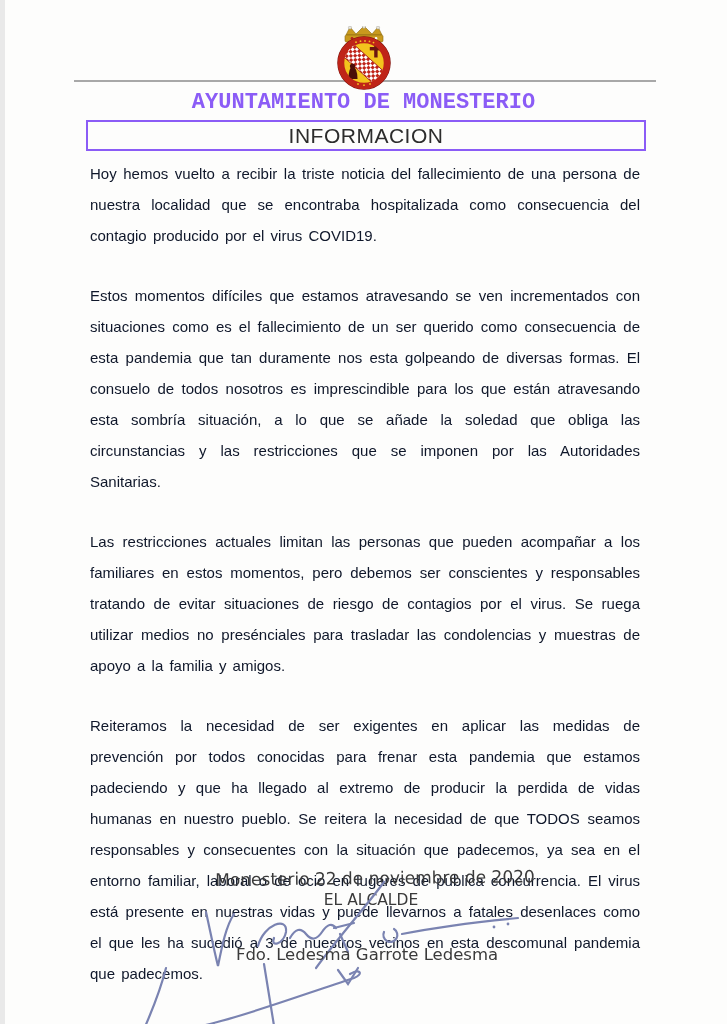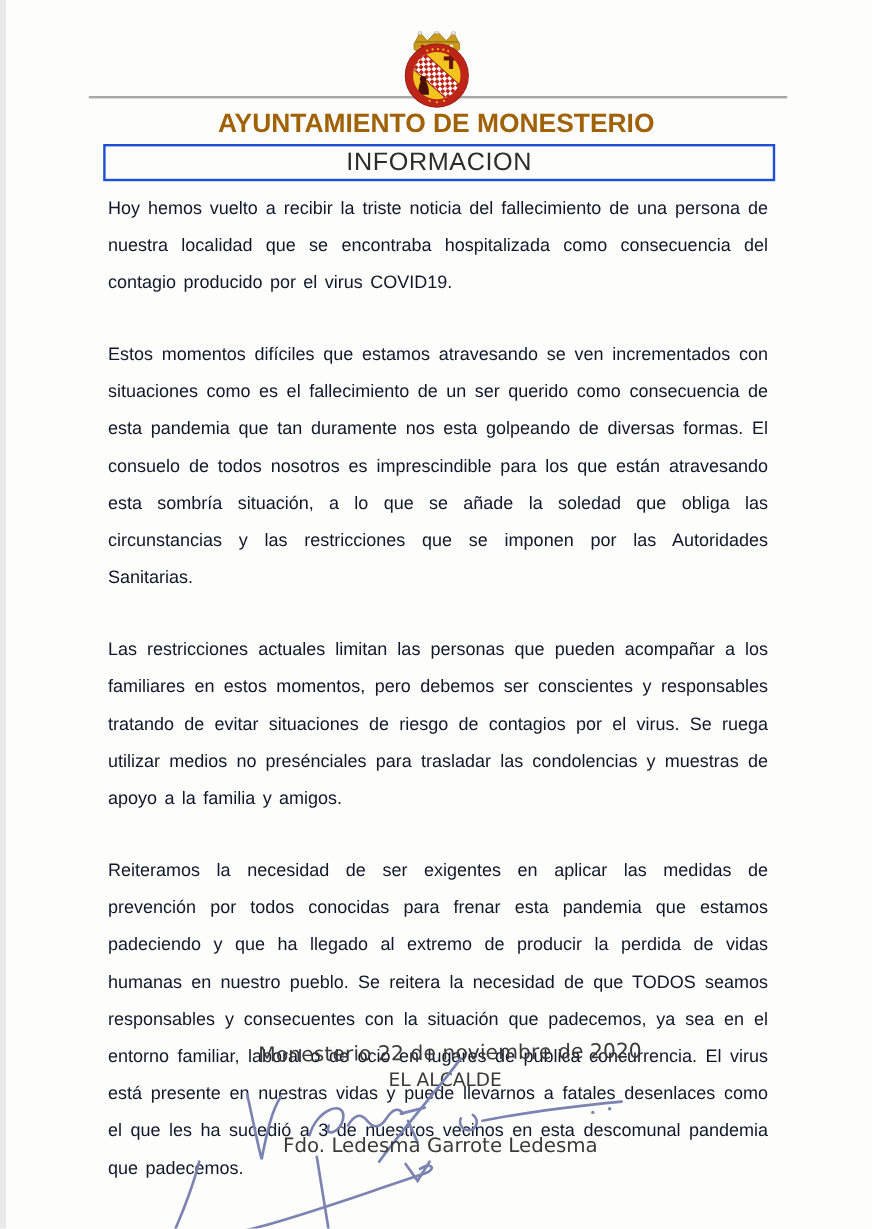--- a/index.html
+++ b/index.html
@@ -19,27 +19,27 @@
   .header-rule{
     position:absolute;top:80px;left:74px;width:582px;height:2px;
     background:#a8a8a8;
   }
   .emblem{
     position:absolute;left:326px;top:26px;width:76px;height:64px;
   }
   .org-title{
     position:absolute;top:90px;left:0;width:727px;
     text-align:center;
-    font-family:Liberation Sans, sans-serif;
+    font-family:Liberation Mono, monospace;
     font-weight:700;font-size:22px;letter-spacing:0px;
-    color:#a16207;
+    color:#8b5cf6;
   }
   .banner-box{
     position:absolute;top:120px;left:86px;width:556px;height:27px;
-    border:2px solid #1d4ed8;
+    border:2px solid #8b5cf6;
     display:flex;align-items:center;justify-content:center;
   }
   .banner-box span{
     font-family:"Liberation Sans",sans-serif;
     font-size:21px;font-weight:500;letter-spacing:0.5px;color:#2c2c2c;
   }
   
   .body-text{
     position:absolute;top:158px;left:90px;width:550px;
   }

